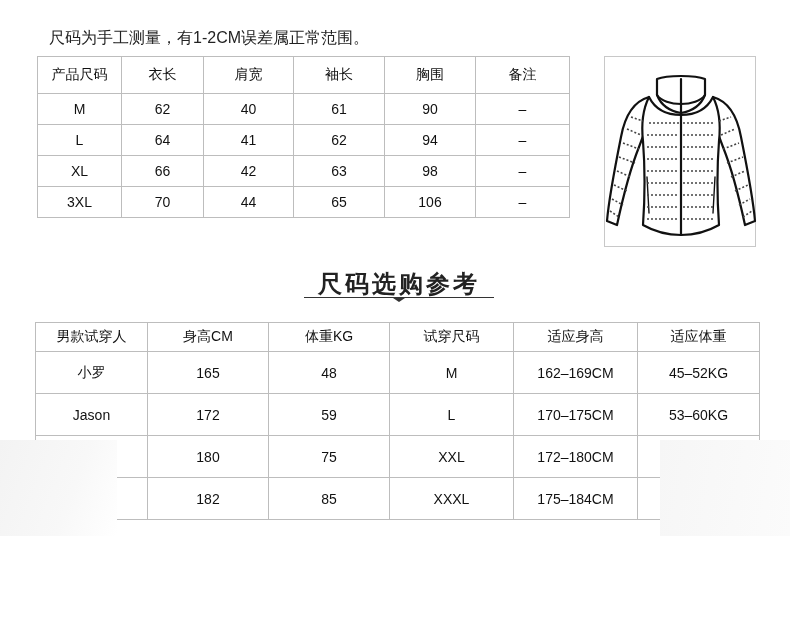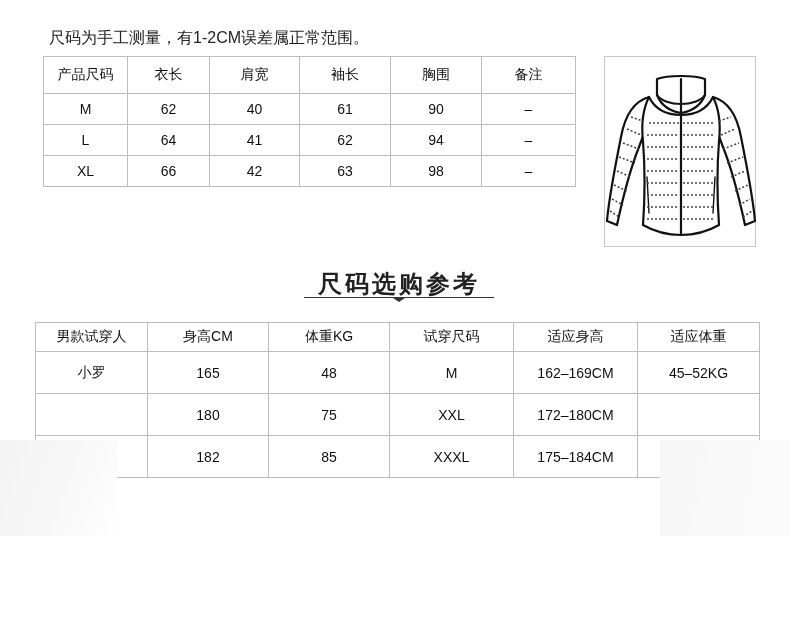--- a/index.html
+++ b/index.html
@@ -4,21 +4,21 @@
 <style>
   * { box-sizing: border-box; margin: 0; padding: 0; }
   html, body { width: 790px; height: 623px; background: #ffffff; overflow: hidden; }
   body { position: relative; font-family: "Liberation Sans", "DejaVu Sans", sans-serif; color: #111; }
 
   .note { position: absolute; left: 49px; top: 28px; font-size: 16px; color: #222; }
 
   table { border-collapse: collapse; position: absolute; table-layout: fixed; }
   td { border: 1px solid #bdbdbd; text-align: center; vertical-align: middle; font-size: 14px; color: #111; }
 
-  #size-table { left: 43px; top: 56px; width: 532px; }
+  #size-table { left: 37px; top: 56px; width: 532px; }
   #size-table td { height: 31px; }
   #size-table tr:first-child td { height: 37px; }
   #size-table col.c0 { width: 84px; }
   #size-table col.c1 { width: 82px; }
   #size-table col.c2 { width: 90px; }
   #size-table col.c3 { width: 91px; }
   #size-table col.c4 { width: 91px; }
   #size-table col.c5 { width: 94px; }
 
   .jacket-box { position: absolute; left: 604px; top: 56px; width: 152px; height: 191px; border: 1px solid #c8c8c8; background: #fff; }
@@ -80,20 +80,28 @@
     <td>62</td>
     <td>94</td>
     <td>–</td>
   </tr>
   <tr>
     <td>XL</td>
     <td>66</td>
     <td>42</td>
     <td>63</td>
     <td>98</td>
+    <td>–</td>
+  </tr>
+  <tr>
+    <td>3XL</td>
+    <td>70</td>
+    <td>44</td>
+    <td>65</td>
+    <td>106</td>
     <td>–</td>
   </tr>
 </tbody>
   </table>
 
 <div class="jacket-box">
   <svg width="152" height="191" viewBox="0 0 152 191">
     <g fill="#fff" stroke="#111" stroke-width="2.2" stroke-linejoin="round" stroke-linecap="round">
 
       <path d="M44,40 C30,44 20,58 16,80 C10,110 4,140 2,164 L12,168 C18,140 26,110 34,90 L40,74 Z"></path>
@@ -174,20 +182,28 @@
   </tr>
   <tr>
     <td>小罗</td>
     <td>165</td>
     <td>48</td>
     <td>M</td>
     <td>162–169CM</td>
     <td>45–52KG</td>
   </tr>
   <tr>
+    <td>Jason</td>
+    <td>172</td>
+    <td>59</td>
+    <td>L</td>
+    <td>170–175CM</td>
+    <td>53–60KG</td>
+  </tr>
+  <tr>
     <td></td>
     <td>180</td>
     <td>75</td>
     <td>XXL</td>
     <td>172–180CM</td>
     <td></td>
   </tr>
   <tr>
     <td>啊酷</td>
     <td>182</td>

